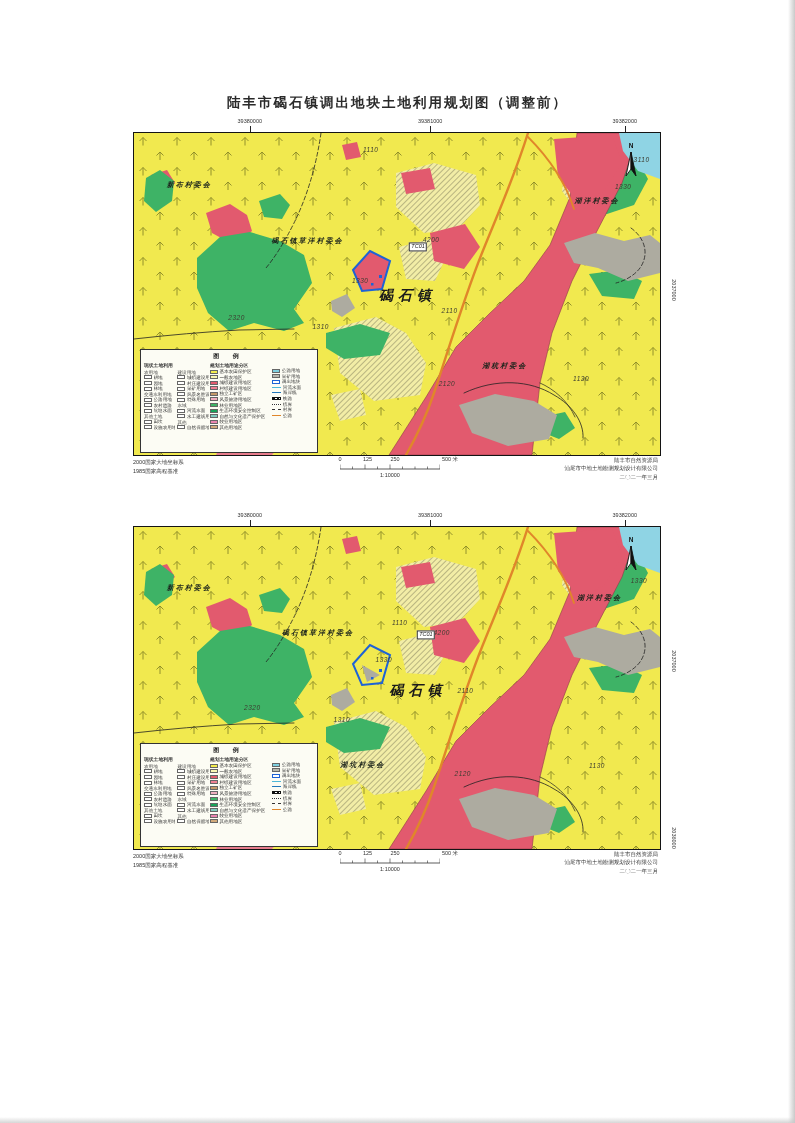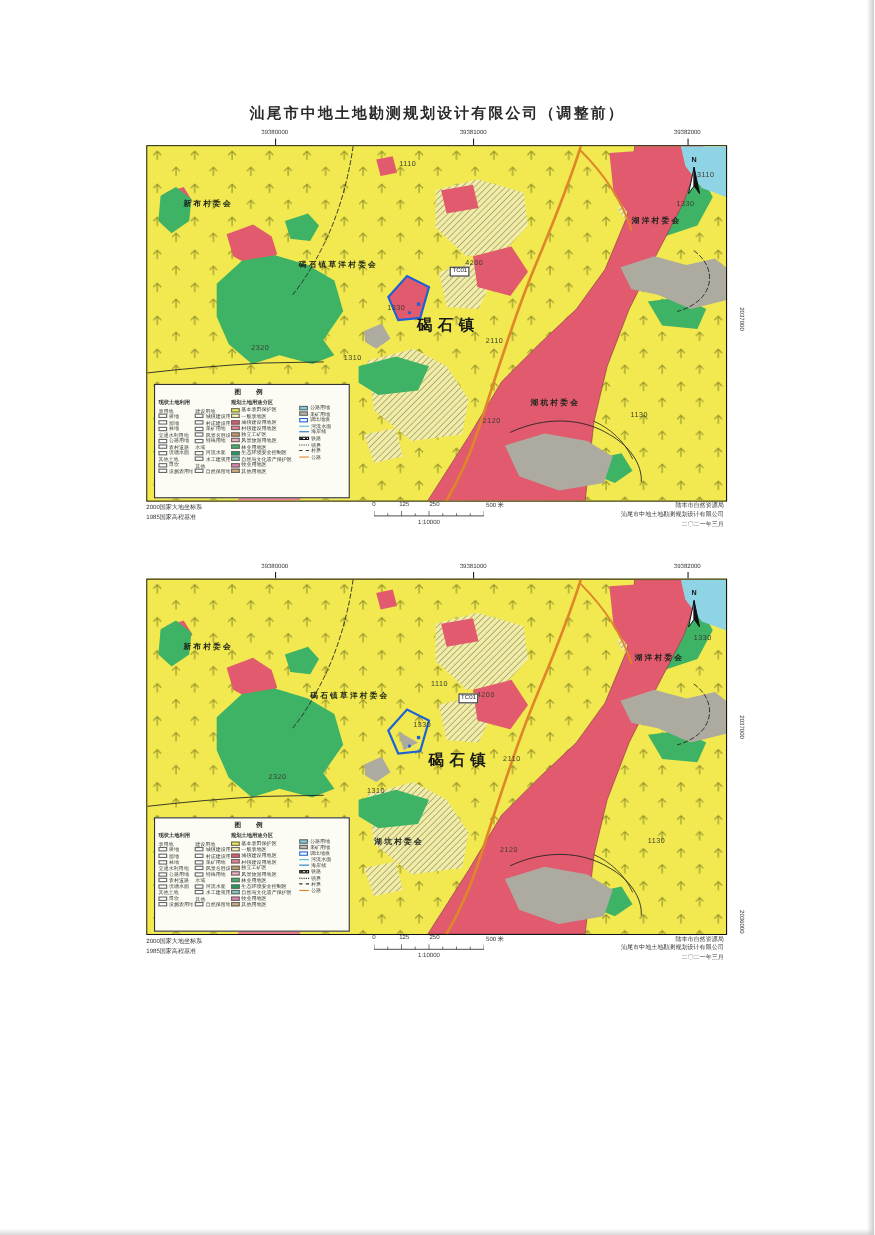--- a/index.html
+++ b/index.html
@@ -9,21 +9,21 @@
         background:linear-gradient(to left,#c9c9c9,rgba(255,255,255,0));pointer-events:none;}
   .page::before{content:"";position:absolute;left:0;bottom:0;width:100%;height:6px;
         background:linear-gradient(to top,#d6d6d6,rgba(255,255,255,0));pointer-events:none;}
   .panel{position:absolute;left:0;width:795px;height:400px;}
   #panel0{top:94px;} #panel1{top:488px;}
   .map-title{position:absolute;top:0;left:0;width:100%;margin:0;text-align:center;
         font:700 13.5px "Liberation Serif",serif;letter-spacing:2px;color:#2a2a2a;}
   .map-frame{position:absolute;left:133px;top:38px;width:526px;height:322px;
         border:1.6px solid #141414;box-sizing:content-box;background:#f1e94f;}
   .map-frame svg.mapsvg{position:absolute;left:0;top:0;width:100%;height:100%;display:block;}
-  .labels-layer{position:absolute;left:0;top:0;width:100%;height:100%;pointer-events:none;}
+  .labels-layer{position:absolute;left:0;top:0;width:100%;height:100%;pointer-events:none;font-style:italic;}
   .map-label{position:absolute;transform:translate(-50%,-50%);white-space:nowrap;}
   .ml-village{font-size:7px;letter-spacing:2px;color:#1c241c;font-weight:700;}
   .ml-town{font-size:14px;letter-spacing:5px;color:#1a1a1a;font-weight:700;
         font-family:"Liberation Serif",serif;}
   .ml-code{font-size:6.5px;color:#3c3c30;letter-spacing:0.5px;}
   .ml-box{font-size:5.5px;color:#222;background:#ffffff;border:0.8px solid #333;
         padding:0 1.5px;line-height:1.3;}
   .coord-top-label{position:absolute;top:24px;transform:translateX(-50%);font-size:5.5px;color:#333;}
   .coord-tick{position:absolute;top:32px;width:1px;height:6px;background:#222;}
   .coord-right-label{position:absolute;left:663px;transform:translateY(-50%) rotate(90deg);
@@ -56,21 +56,21 @@
   .sb-ratio{text-align:center;font-size:5.5px;color:#333;margin-top:1px;width:100px;}
   .attribution{position:absolute;left:498px;top:362px;width:160px;text-align:right;
         font-size:5.5px;line-height:1.5;color:#333;}
 </style>
 </head>
 <body>
 
 <div class="page">
 
   <section class="panel" id="panel0">
-    <h2 class="map-title">汕尾市中地土地勘测规划设计有限公司（调整前）</h2>
+    <h2 class="map-title">陆丰市碣石镇调出地块土地利用规划图（调整前）</h2>
     <div class="coords-top">
         <span class="coord-top-label" style="left: 249.772px;">39380000</span>
         <div class="coord-tick" style="left: 249.772px;"></div>
         <span class="coord-top-label" style="left: 430.19px;">39381000</span>
         <div class="coord-tick" style="left: 430.19px;"></div>
         <span class="coord-top-label" style="left: 624.81px;">39382000</span>
         <div class="coord-tick" style="left: 624.81px;"></div>
       </div>
     <div class="coords-right">
         <span class="coord-right-label" style="top: 195.78px;">2037000</span>

